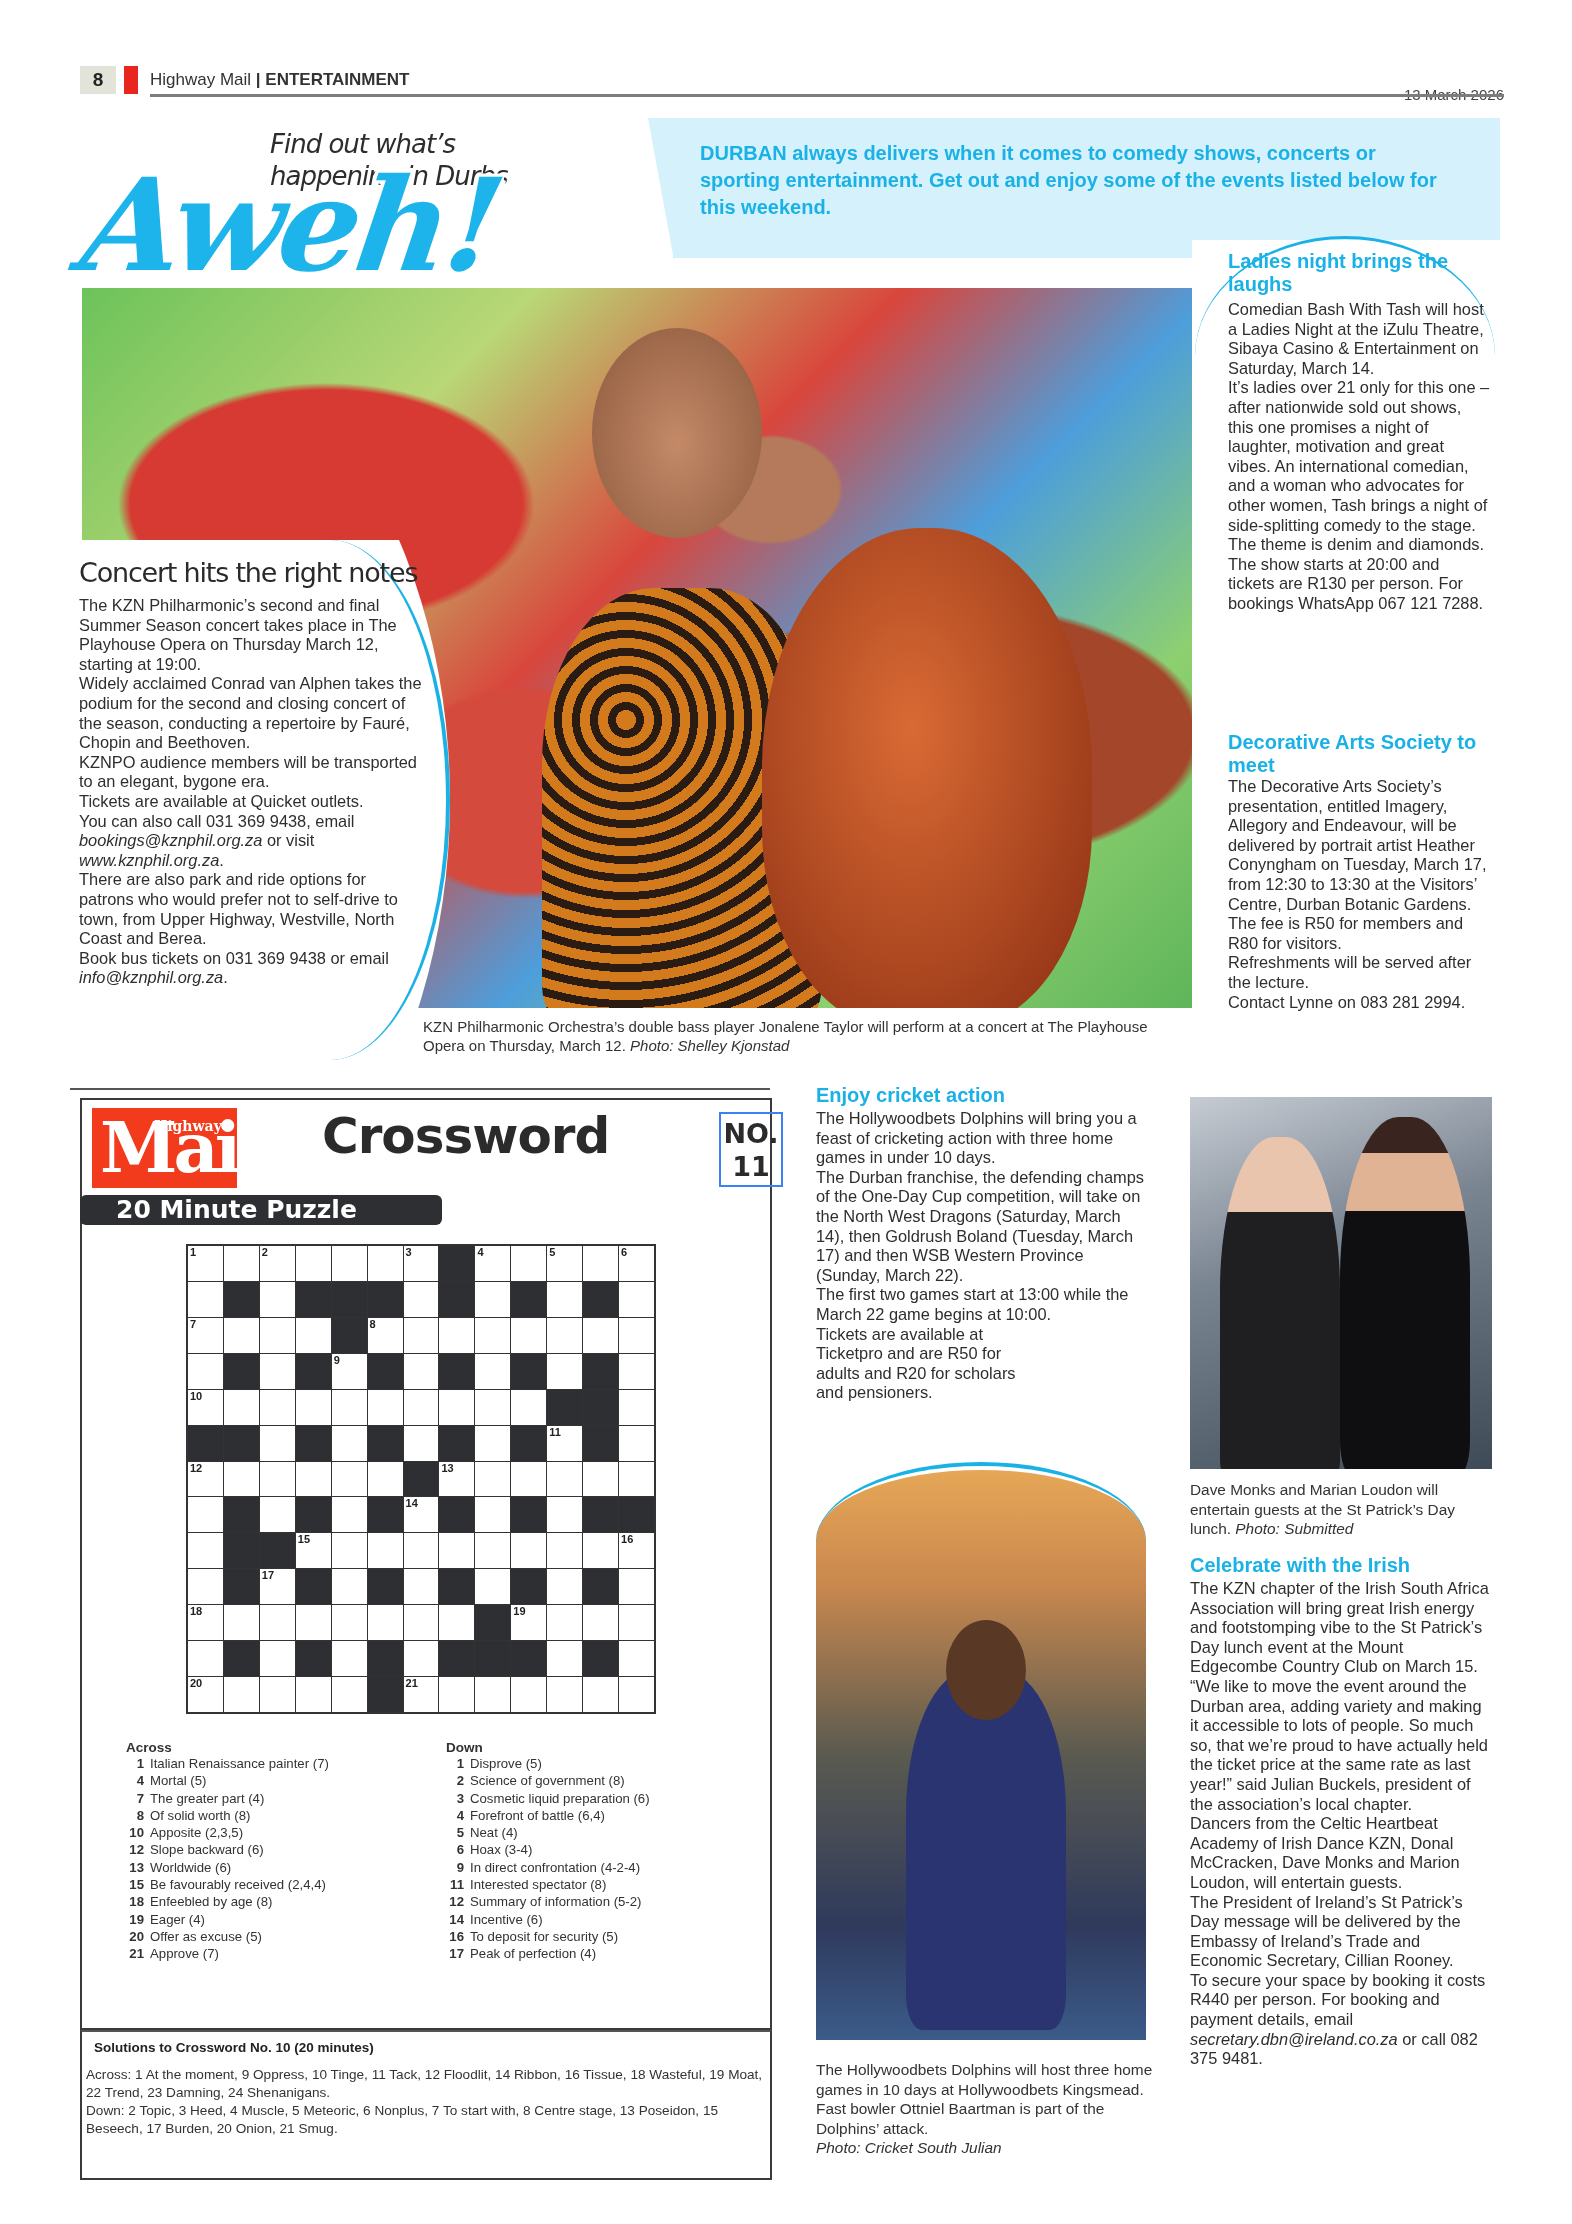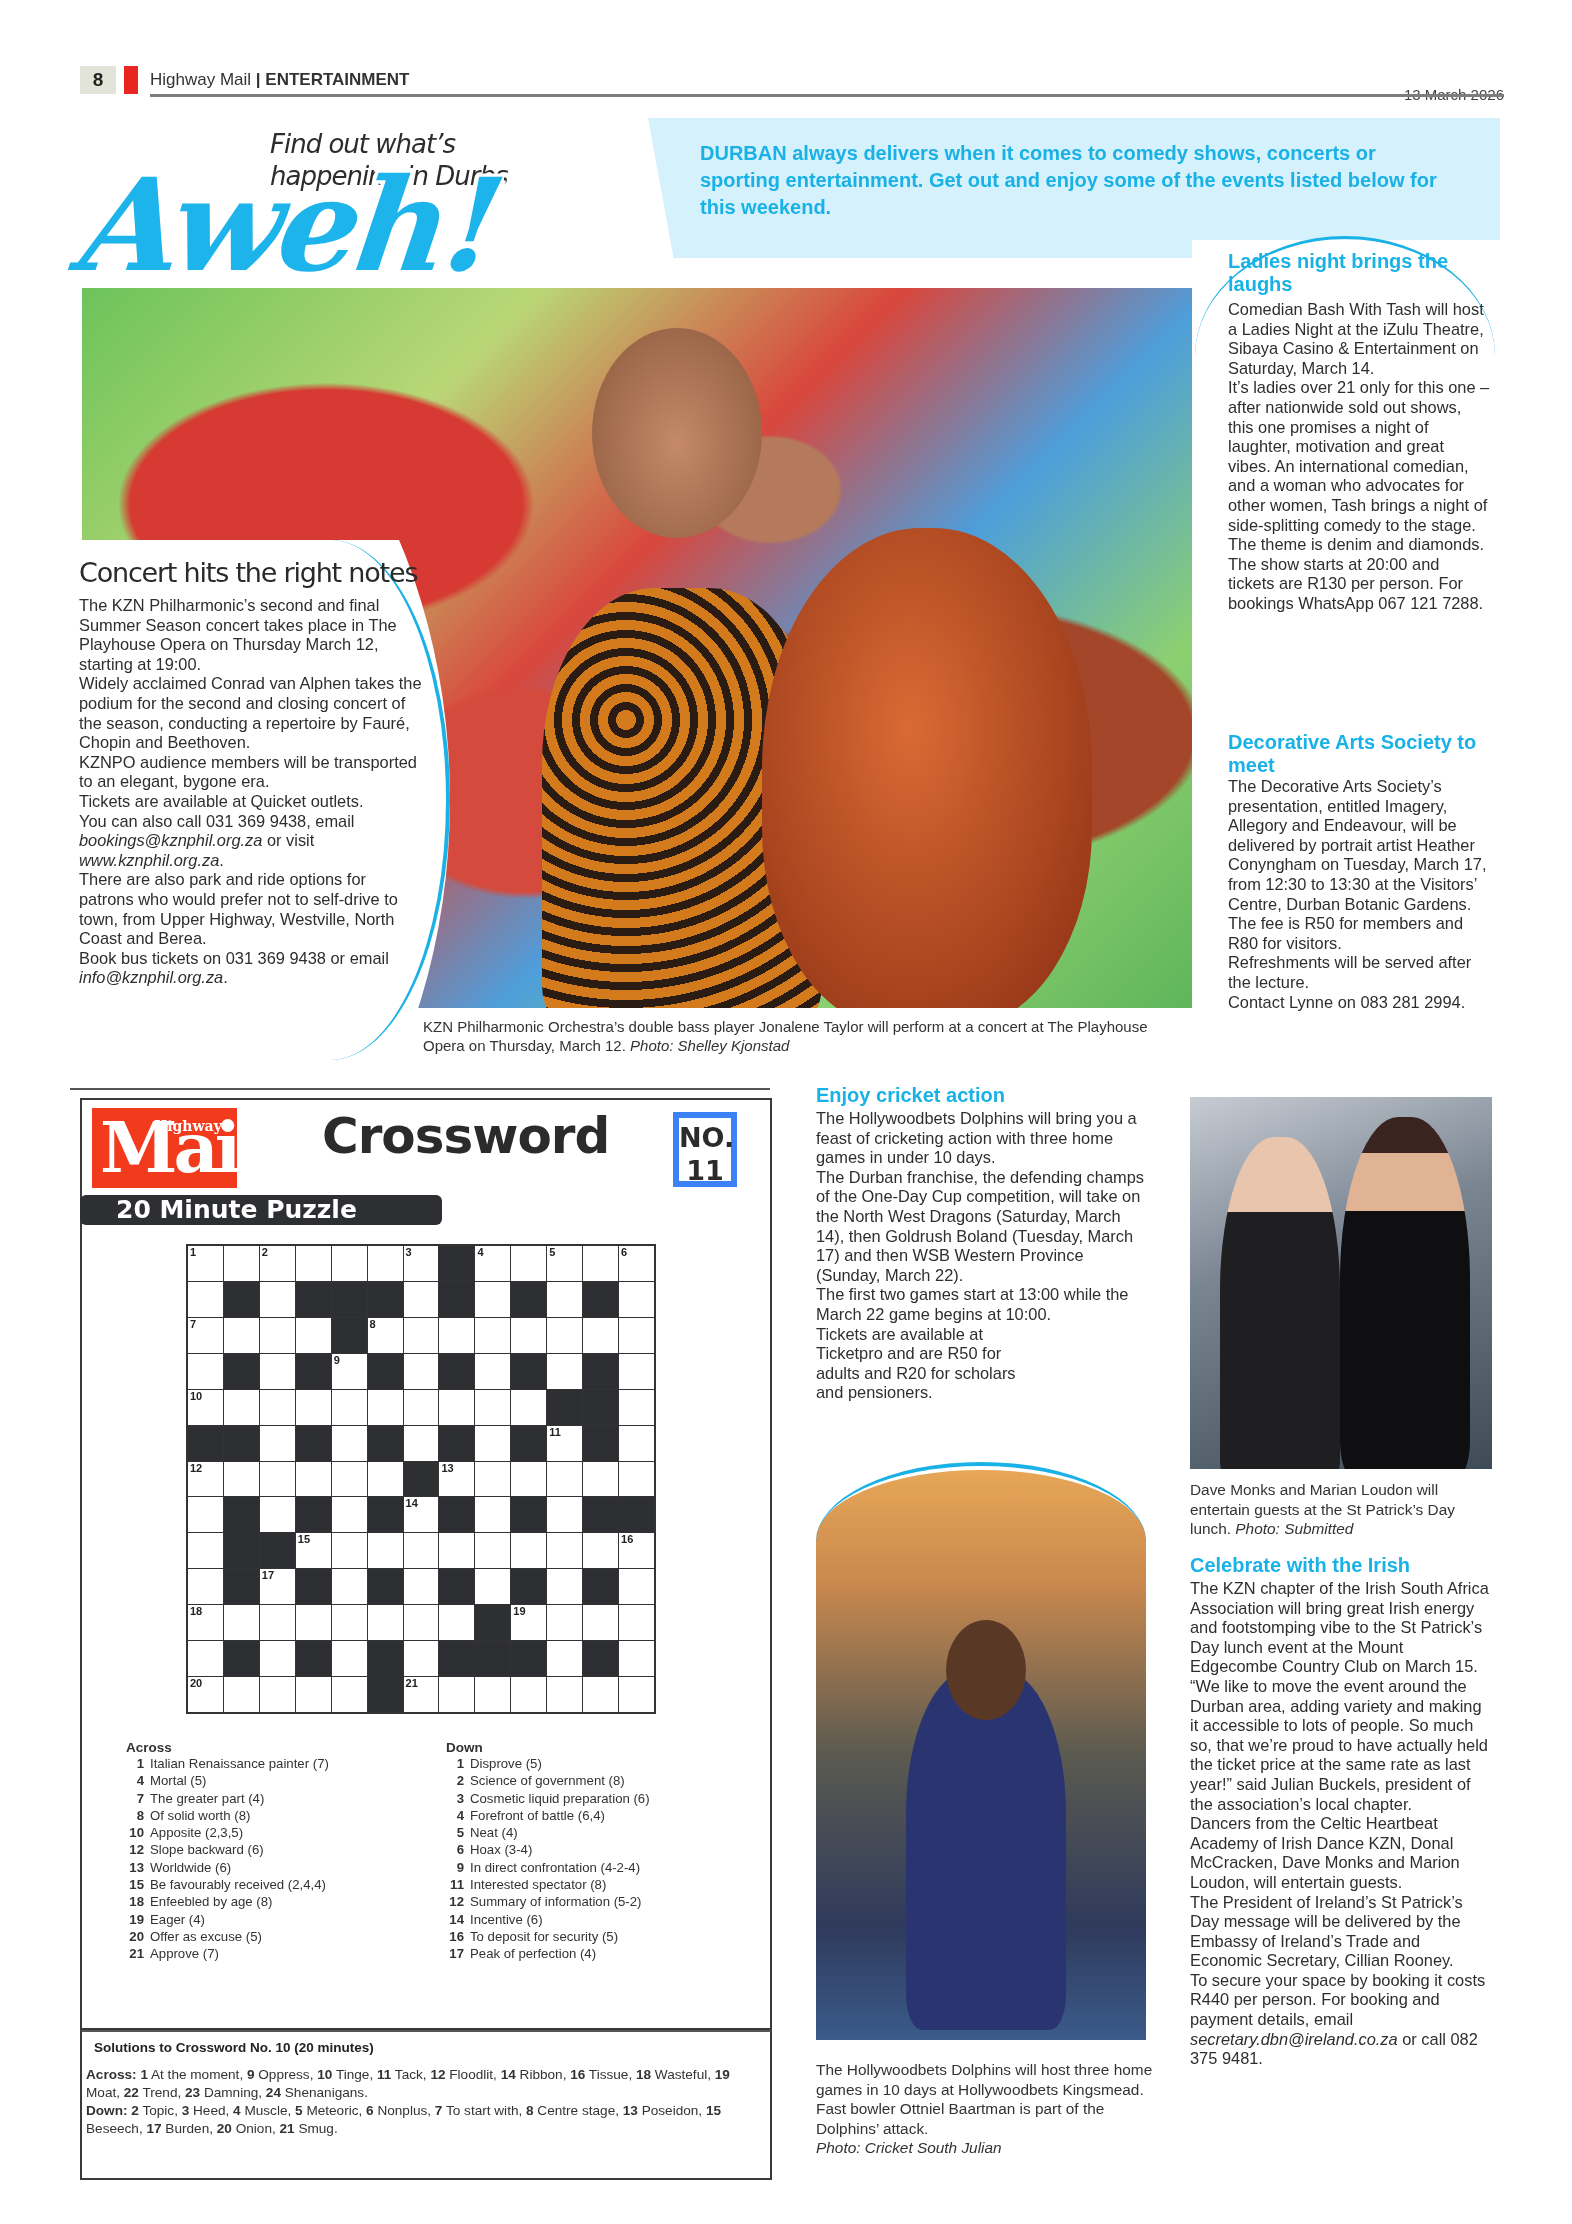--- a/index.html
+++ b/index.html
@@ -65,38 +65,38 @@
   .photo-irish .woman { position: absolute; left: 150px; top: 20px; width: 130px; height: 360px; background: linear-gradient(180deg, #3a2420 0 10%, #dfb393 10% 26%, #0f0f12 26% 100%); border-radius: 45% 45% 10% 10%; }
   .caption-irish { position: absolute; left: 1190px; top: 1480px; width: 305px; font-size: 15.4px; line-height: 19.5px; color: #333; }
 
   
   .cw-frame-top { position: absolute; left: 70px; top: 1088px; width: 700px; height: 2px; background: #555; }
   .cw-box { position: absolute; left: 80px; top: 1098px; width: 692px; height: 932px; border: 2px solid #3a3a3a; }
   .cw-logo { position: absolute; left: 92px; top: 1108px; width: 145px; height: 80px; background: #f23a1c; color: #fff; }
   .cw-logo .big { position: absolute; left: 8px; top: 0px; font: bold 70px "DejaVu Serif", serif; line-height: 80px; letter-spacing: -4px; }
   .cw-logo .hw { position: absolute; left: 62px; top: 10px; font: bold 14px "DejaVu Serif", serif; }
   .cw-title { position: absolute; left: 322px; top: 1107px; font: bold 50px "DejaVu Sans", sans-serif; color: #2b2b2b; letter-spacing: -1px; }
-  .cw-no { position: absolute; left: 673px; top: 1112px; width: 64px; height: 75px; border: 6px solid #3b82f6; text-align: center; font: bold 27px "DejaVu Sans", sans-serif; line-height: 33px; padding-top: 3px; color: #2b2b2b; }
+  .cw-no { position: absolute; left: 719px; top: 1112px; width: 64px; height: 75px; border: 2px solid #3b82f6; text-align: center; font: bold 27px "DejaVu Sans", sans-serif; line-height: 33px; padding-top: 3px; color: #2b2b2b; }
   .cw-band { position: absolute; left: 80px; top: 1195px; width: 362px; height: 30px; background: #2d2f33; color: #fff; font: bold 25px "DejaVu Sans", sans-serif; line-height: 30px; padding-left: 36px; border-radius: 6px; }
   .cw-grid { position: absolute; left: 186px; top: 1244px; width: 470px; height: 470px; display: grid; grid-template-columns: repeat(13, 1fr); grid-template-rows: repeat(13, 1fr); border: 2px solid #333; background: #333; gap: 1px; }
   .cell { background: #fff; position: relative; }
   .cell.b { background: #2d2f33; }
   .cell .n { position: absolute; left: 2px; top: 0; font: bold 11px "Liberation Sans", sans-serif; color: #222; }
 
   .clues { position: absolute; top: 1740px; font-size: 13.2px; line-height: 17.3px; color: #333; }
   .clues.across { left: 126px; width: 310px; }
   .clues.down { left: 446px; width: 320px; }
   .clues h4 { font: bold 13.5px "Liberation Sans", sans-serif; margin-bottom: 0; }
   .clue { display: flex; }
   .clue .num { width: 24px; text-align: right; font-weight: bold; padding-right: 6px; flex: none; }
 
   .sol-box { position: absolute; left: 80px; top: 2030px; width: 692px; height: 150px; border: 2px solid #3a3a3a; border-top: 2px solid #555; }
   .sol-title { position: absolute; left: 94px; top: 2040px; font: bold 13.5px "Liberation Sans", sans-serif; color: #222; }
   .sol-text { position: absolute; left: 86px; width: 680px; font-size: 13.6px; line-height: 18px; color: #333; }
-  .sol-text b { font-weight: bold; }
+  .sol-text b { font-weight: normal; }
   .sol-across { top: 2066px; }
   .sol-down { top: 2102px; }
 </style>
 </head>
 <body>
 
 <div class="masthead">
   <div class="page-no">8</div>
   <div class="red-tab"></div>
   <div class="mast-title">

